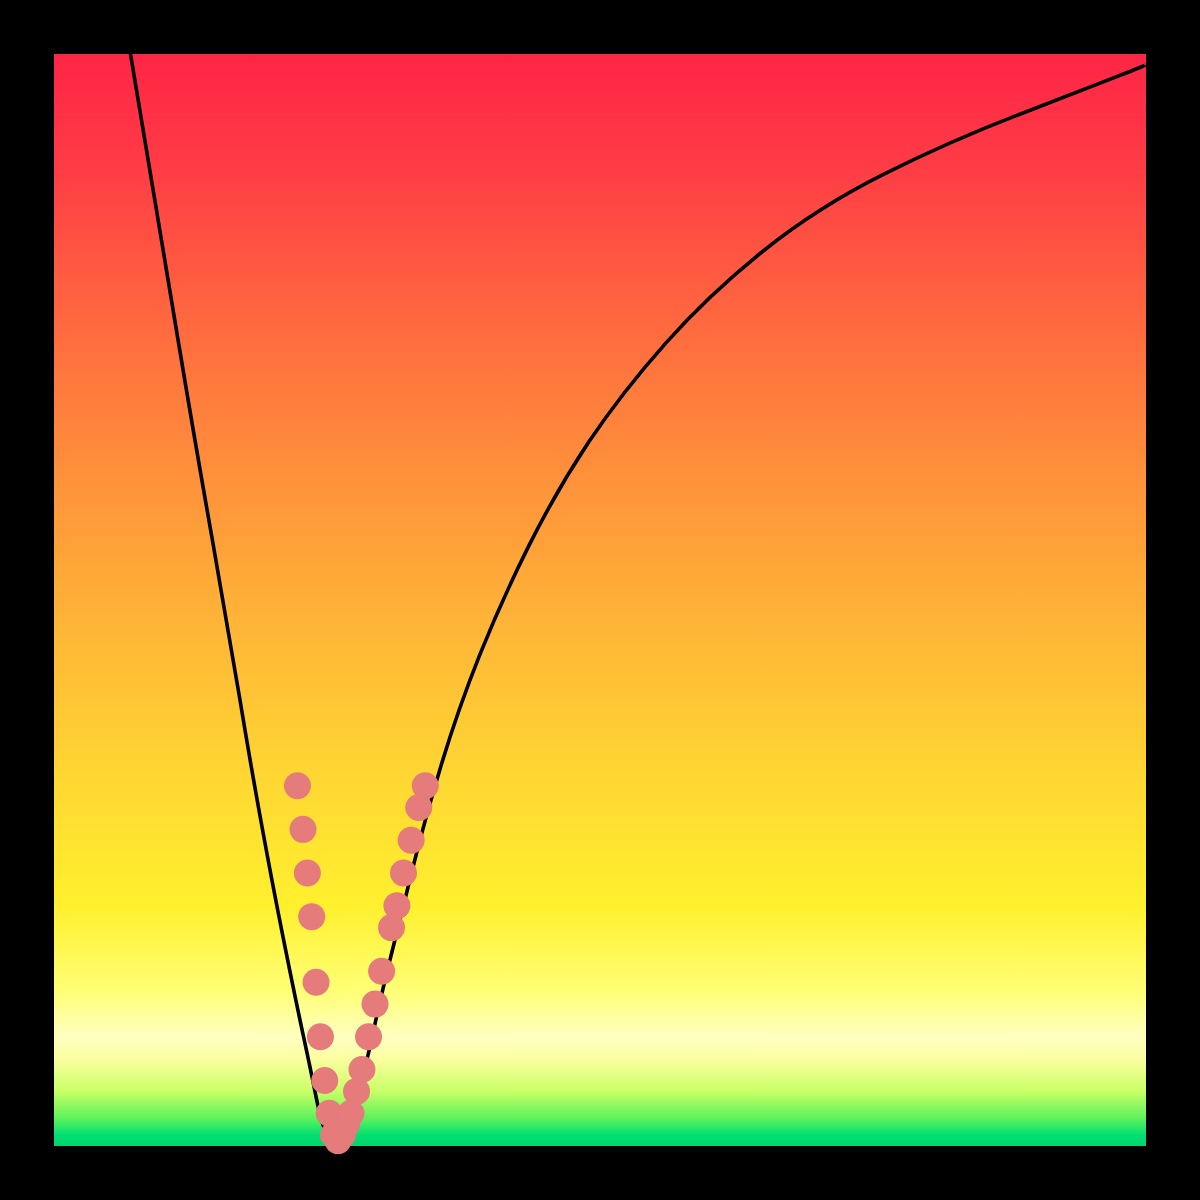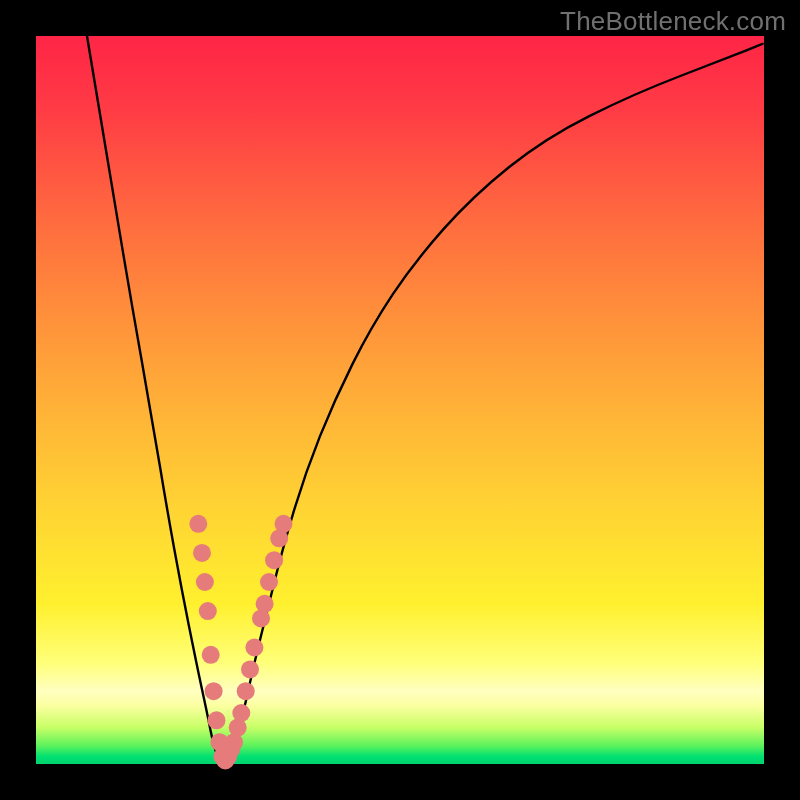--- a/index.html
+++ b/index.html
@@ -59,21 +59,20 @@
     top: 0;
     width: 728px;
     height: 728px;
     overflow: visible;
   }
 </style>
 </head>
 <body>
 
 <div class="frame">
-  <div class="watermark">TheBottleneck.com</div>
 
   <div class="plot-area">
     <svg class="plot" viewBox="0 0 728 728">
       <path id="curve-path" fill="none" stroke="#000000" stroke-width="2.4" d="M 51.0 0.0 Q 51.0 0.0 61.9 65.5 Q 72.8 131.0 83.7 196.6 Q 94.6 262.1 105.6 324.0 Q 116.5 385.8 123.8 429.5 Q 131.0 473.2 138.3 513.2 Q 145.6 553.3 152.9 589.7 Q 160.2 626.1 165.6 651.6 Q 171.1 677.0 174.7 695.2 Q 178.4 713.4 182.0 720.7 Q 185.6 728.0 191.1 720.7 Q 196.6 713.4 202.0 695.2 Q 207.5 677.0 212.9 651.6 Q 218.4 626.1 225.7 597.0 Q 233.0 567.8 240.2 538.7 Q 247.5 509.6 258.4 473.2 Q 269.4 436.8 283.9 400.4 Q 298.5 364.0 316.7 327.6 Q 334.9 291.2 356.7 258.4 Q 378.6 225.7 407.7 192.9 Q 436.8 160.2 473.2 131.0 Q 509.6 101.9 553.3 80.1 Q 597.0 58.2 644.3 40.0 Q 691.6 21.8 709.8 14.6 T 728.0 7.3"></path>
       <g id="dots">
           <circle cx="162.3" cy="487.8" r="9" fill="#e67b7b"></circle>
           <circle cx="166.0" cy="516.9" r="9" fill="#e67b7b"></circle>
           <circle cx="168.9" cy="546.0" r="9" fill="#e67b7b"></circle>
           <circle cx="171.8" cy="575.1" r="9" fill="#e67b7b"></circle>
           <circle cx="174.7" cy="618.8" r="9" fill="#e67b7b"></circle>

